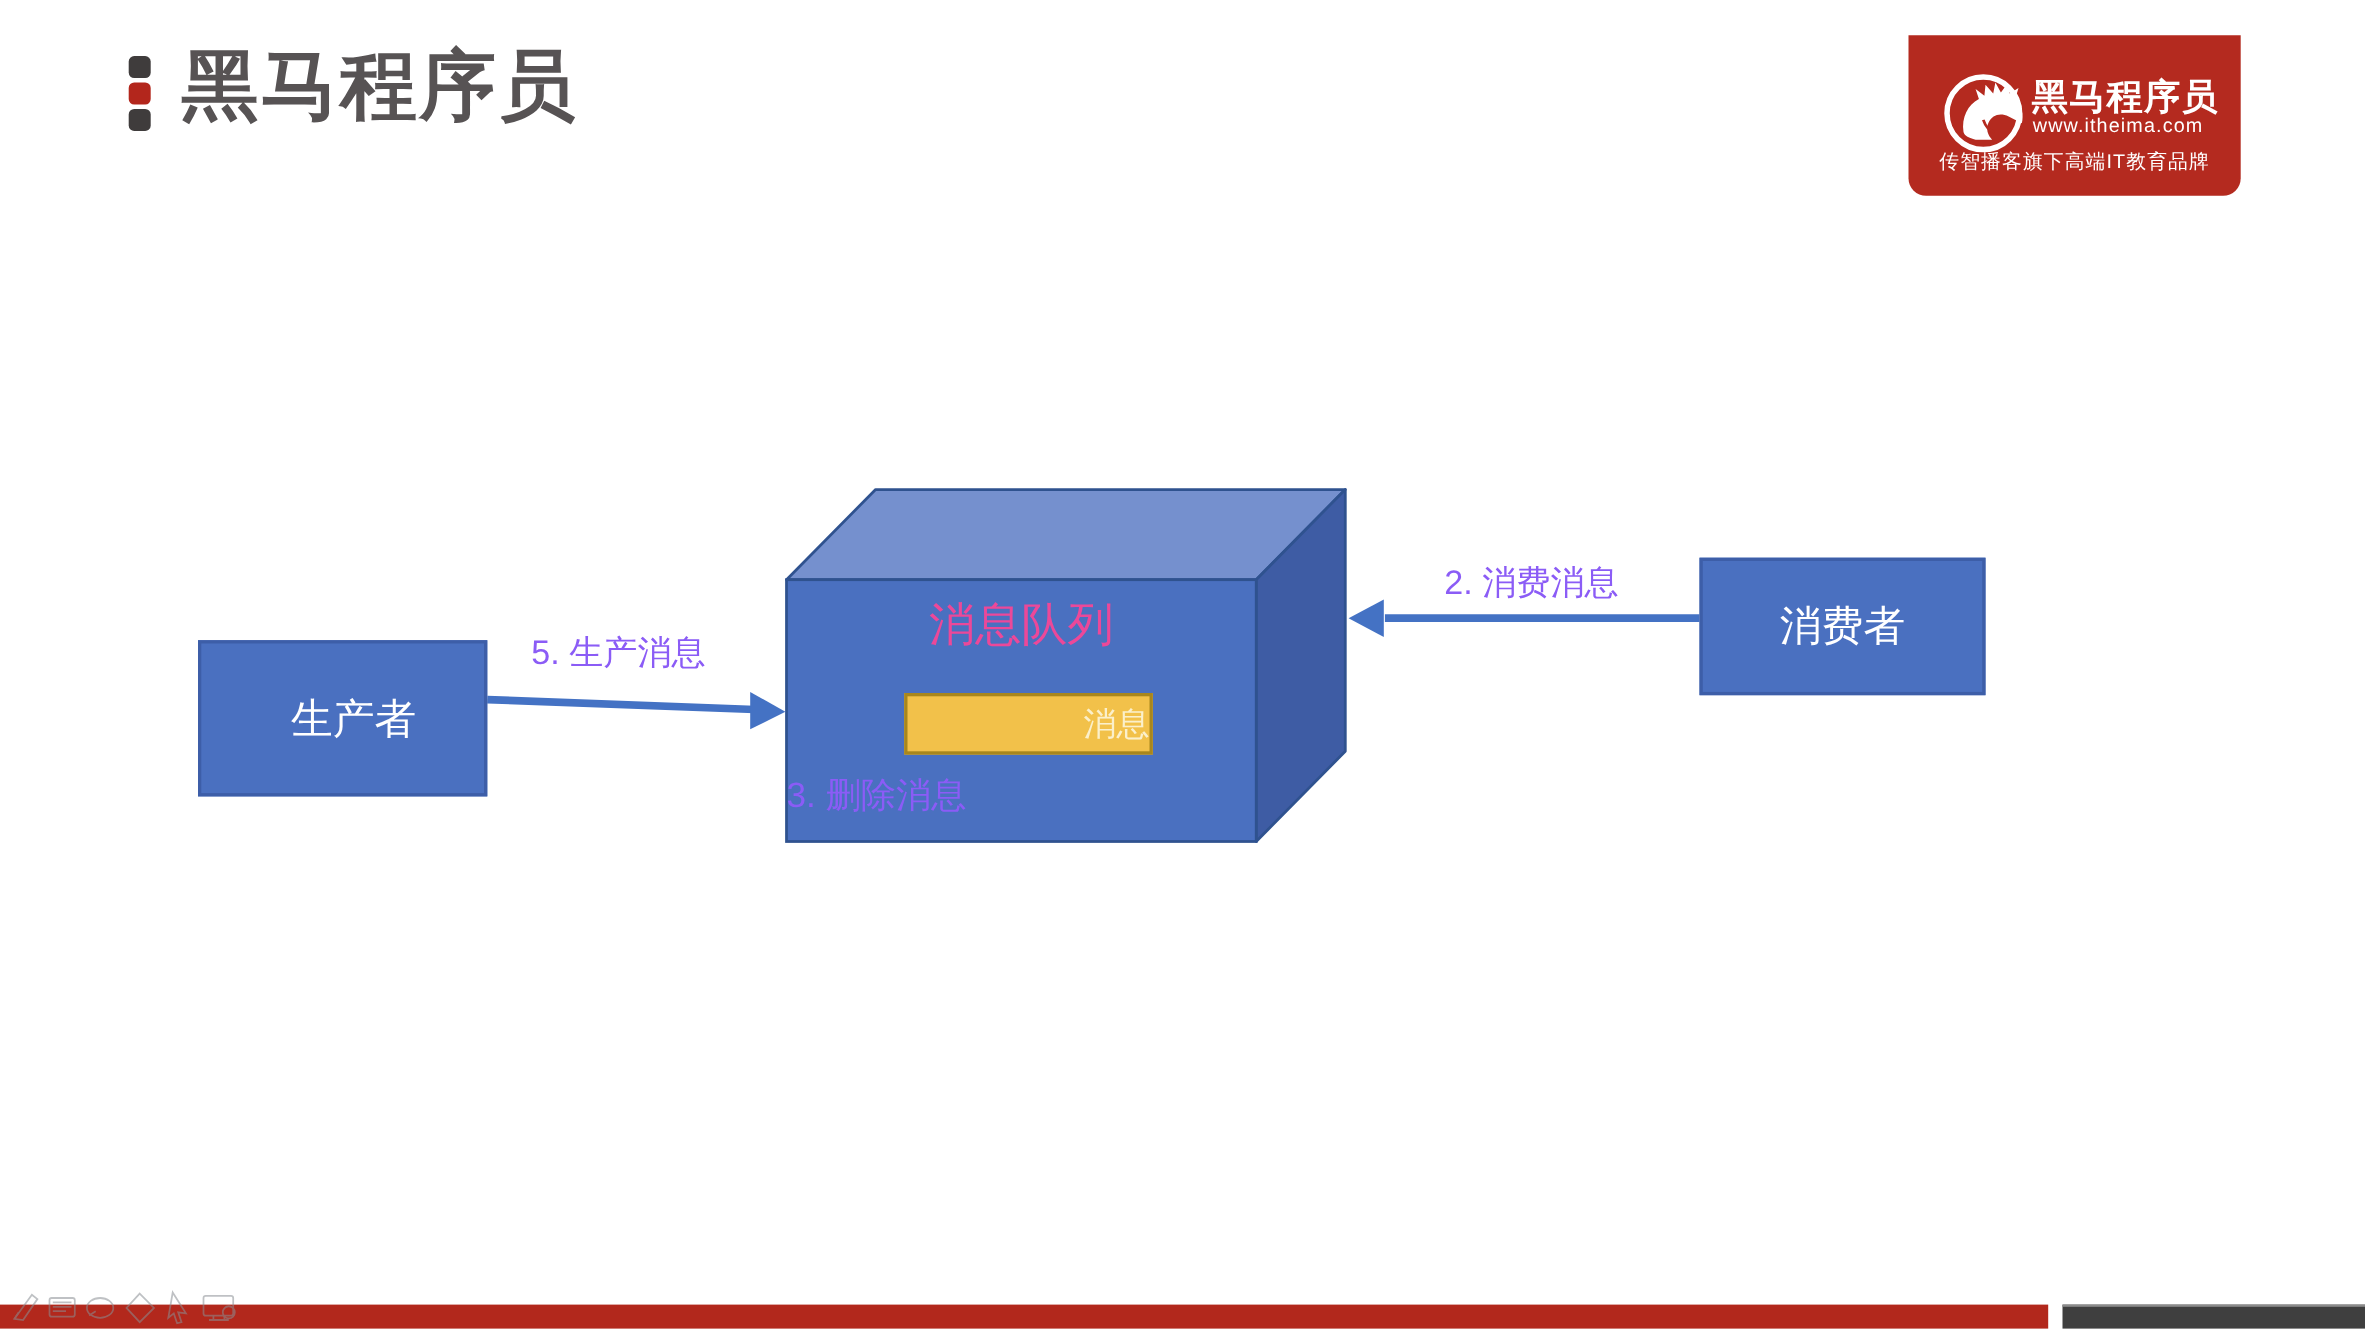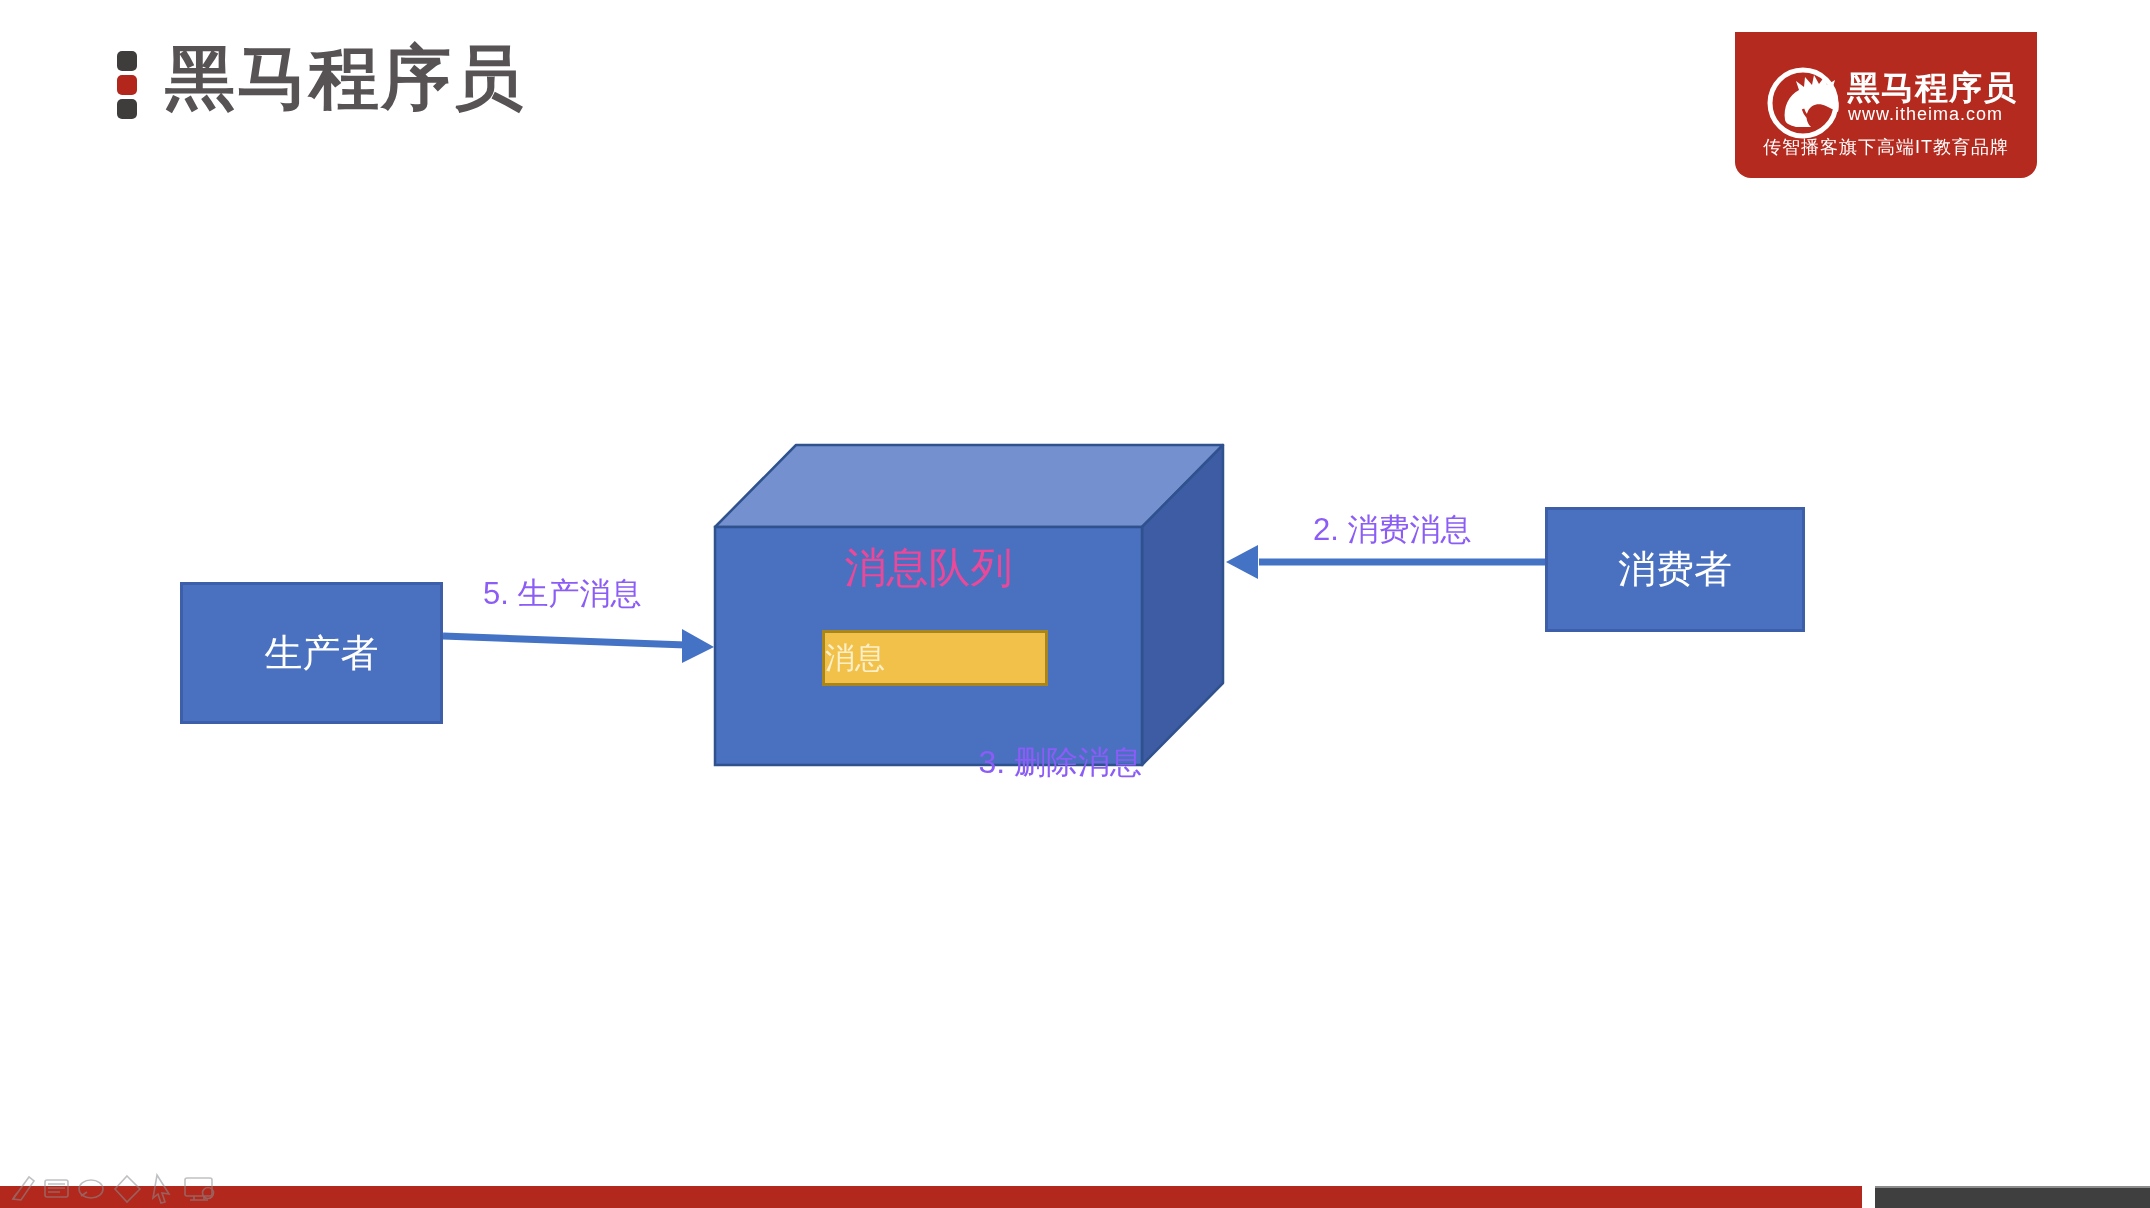--- a/index.html
+++ b/index.html
@@ -56,27 +56,27 @@
   }
   .producer-box{left:180px;top:582px;width:263px;height:142px;padding-left:20px;}
   .consumer-box{left:1545px;top:507px;width:260px;height:125px;}
   .queue-label{
     position:absolute;left:715px;top:540px;width:427px;text-align:center;
     color:#ec4899;font-size:42px;
   }
   .message-box{
     position:absolute;left:822px;top:630px;width:226px;height:56px;
     background:var(--gold-fill);border:3px solid var(--gold-border);
-    display:flex;align-items:center;justify-content:flex-start;
+    display:flex;align-items:center;justify-content:flex-end;
     color:var(--gold-text);font-size:30px;
   }
   .step-label{position:absolute;color:#8b5cf6;font-size:31px;white-space:nowrap;}
   .step1-label{left:483px;top:573px;}
   .step2-label{left:1313px;top:509px;}
-  .step3-label{left:715px;top:702px;width:427px;text-align:right;font-size:32px;margin-top:39px;}
+  .step3-label{left:715px;top:702px;width:427px;text-align:left;font-size:32px;}
   
   .bar-red{position:absolute;left:0;top:1186px;width:1862px;height:22px;background:var(--bar-red);}
   .bar-dark{position:absolute;left:1875px;top:1186px;width:275px;height:22px;background:var(--bar-dark);border-top:2px solid #8C8C8C;}
   
   .presenter-tools{position:absolute;left:8px;top:1168px;z-index:5;opacity:.55;}
   .presenter-tools svg{display:block;}
 </style>
 </head>
 <body>
 

